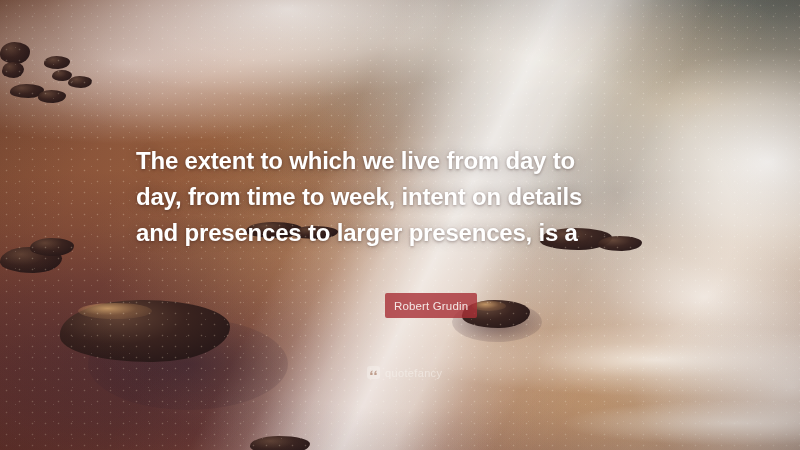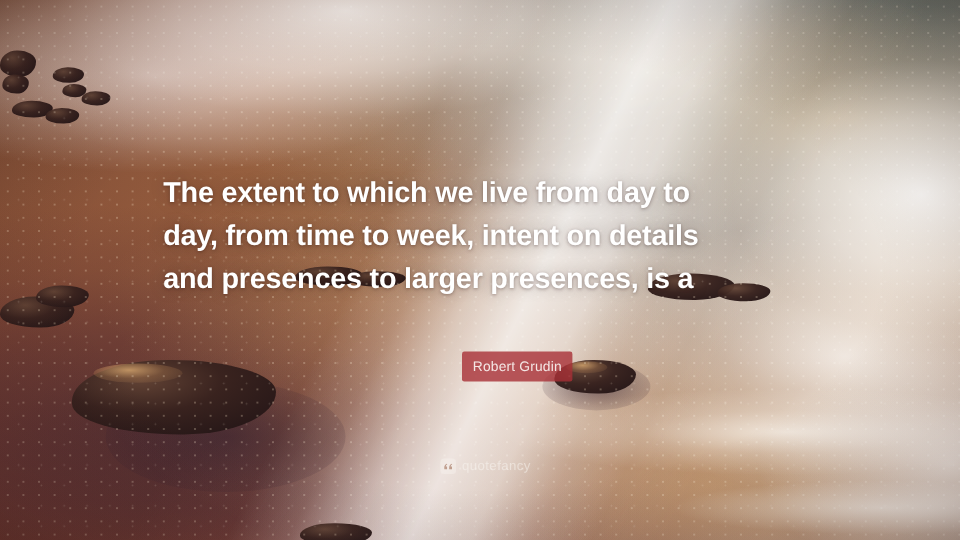--- a/index.html
+++ b/index.html
@@ -272,21 +272,21 @@
     font-weight: 400;
     color: #f4e6e4;
     letter-spacing: 0.15px;
     white-space: nowrap;
   }
 
   
   .watermark {
     position: absolute;
     left: 367px;
-    top: 382px;
+    top: 366px;
     display: flex;
     align-items: center;
     gap: 5px;
     opacity: 0.55;
   }
   .wm-badge {
     width: 13px;
     height: 13px;
     border-radius: 3px;
     background: rgba(248,244,240,0.72);

